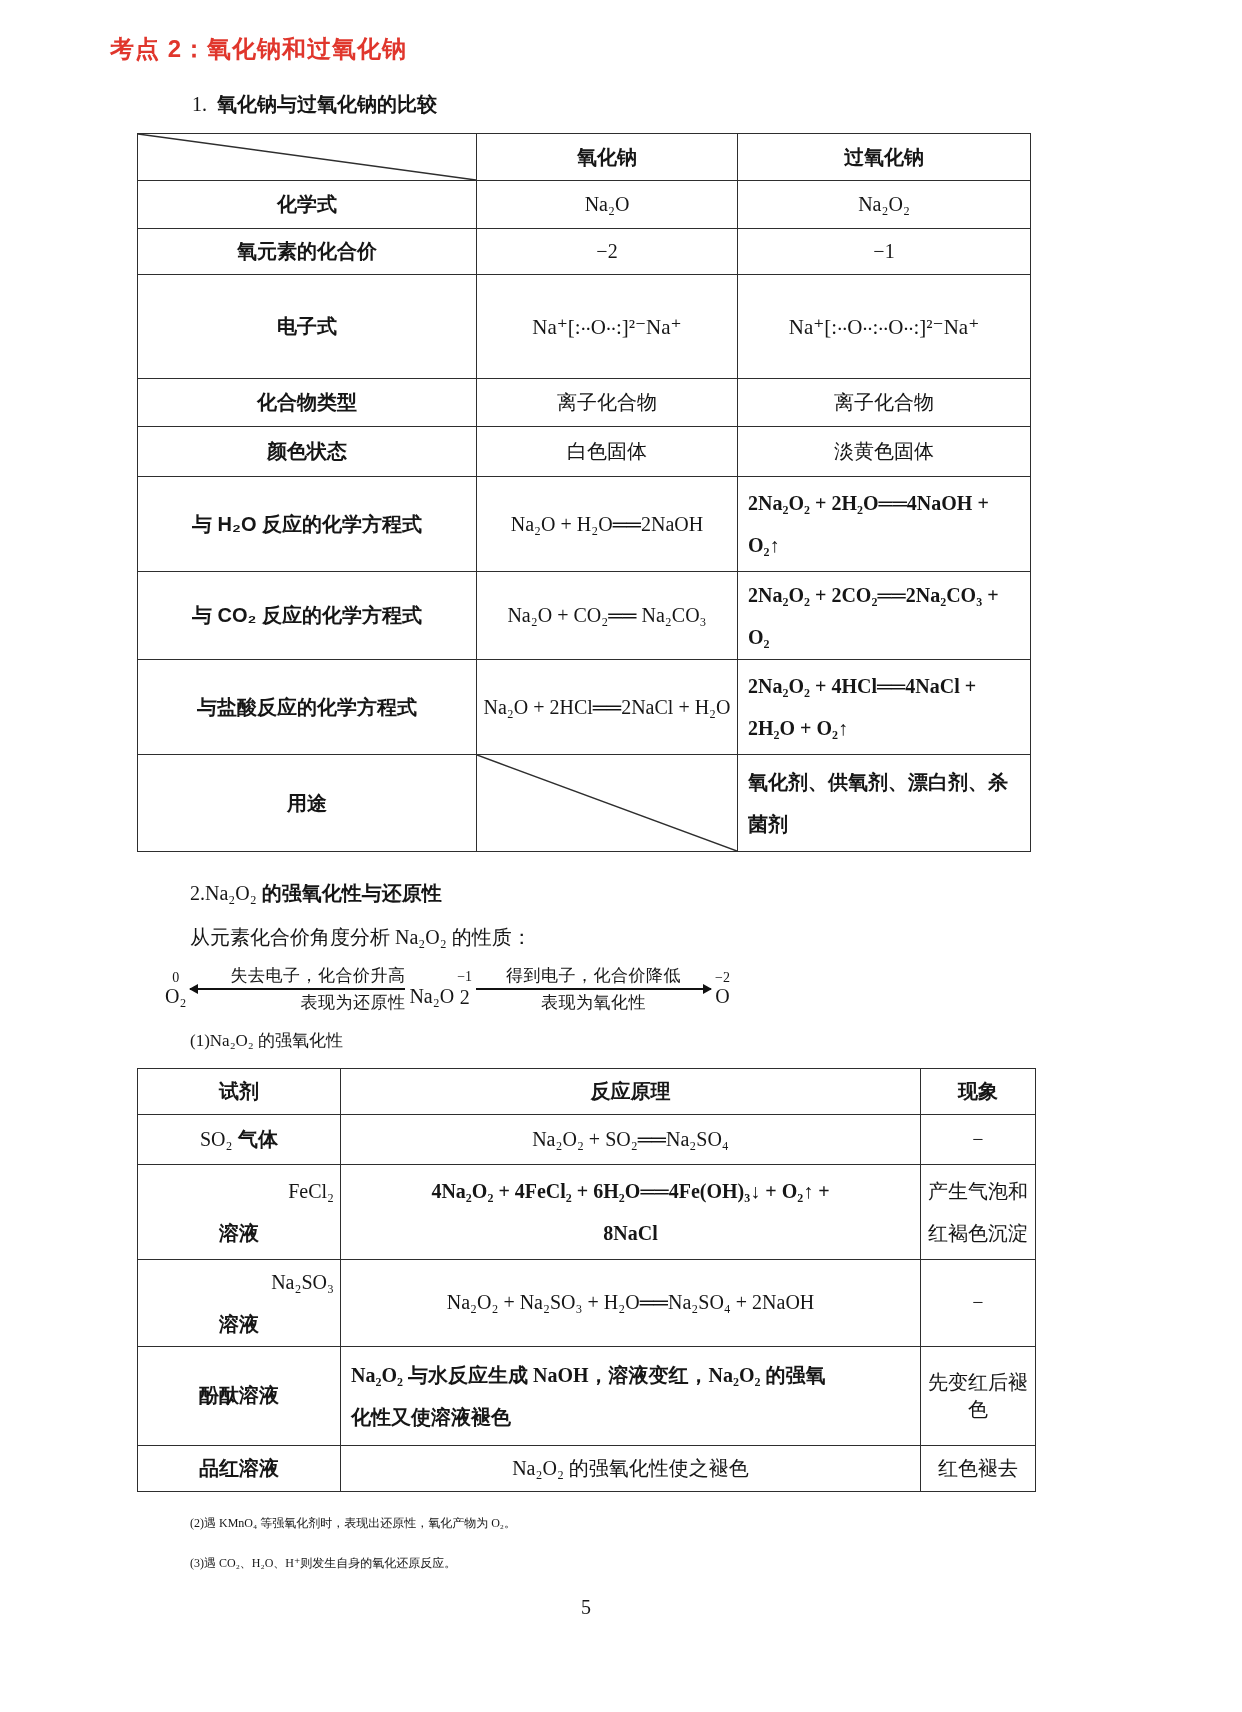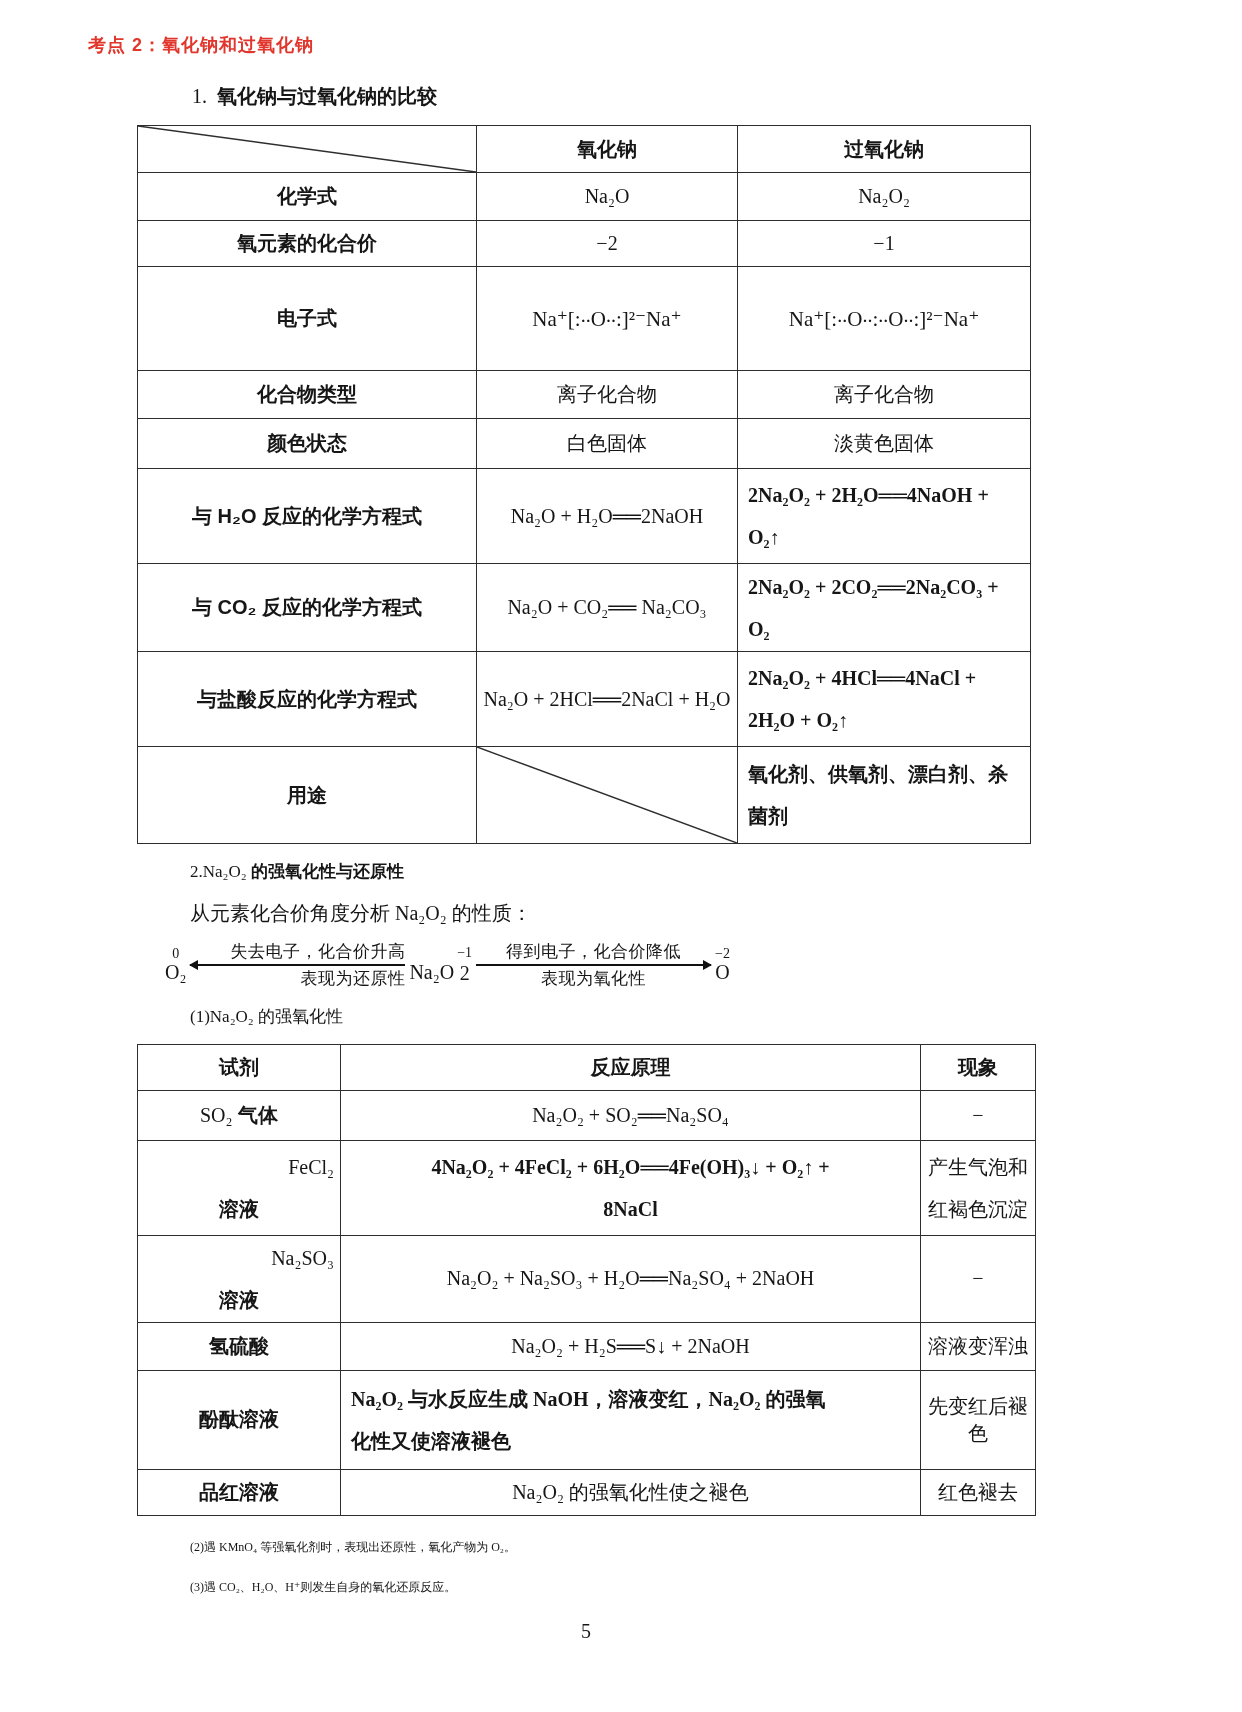--- a/index.html
+++ b/index.html
@@ -4,42 +4,42 @@
 <style>
   html,body{margin:0;padding:0;}
   body{
     width:1242px;height:1712px;background:#ffffff;color:#161616;
     font-family:"Liberation Serif","DejaVu Serif","DejaVu Sans",serif;
     position:relative;overflow:hidden;
   }
   .sansb{font-family:"Liberation Sans","DejaVu Sans",sans-serif;font-weight:700;}
   .pre{white-space:pre-line;}
 
-  .doc-title{margin:33px 0 0 88px;font-size:18px;letter-spacing:1px;}
+  .doc-title{margin:33px 0 0 110px;font-size:24px;letter-spacing:1px;}
   .sec1-line{margin:26px 0 0 192px;font-size:20px;}
   .sec1-line .num{font-size:20px;margin-right:10px;}
 
   table{border-collapse:collapse;table-layout:fixed;}
   td{border:1.5px solid #2e2e2e;vertical-align:middle;text-align:center;
      font-size:20px;padding:0 6px;overflow:hidden;}
   .t1{margin:15px 0 0 137px;width:893px;}
   .t2{margin:16px 0 0 137px;width:898px;}
   td.leftal{text-align:left;padding:0 10px;}
   td.diag{position:relative;padding:0;}
   .diag svg{position:absolute;left:0;top:0;width:100%;height:100%;display:block;}
   .eq{line-height:2.1;font-weight:bold;}
   .lbl{font-size:20px;}
 
   
   .lewis{font-size:21px;}
   .lewis > span{vertical-align:middle;display:inline-block;}
   .ost{display:inline-flex;flex-direction:column;align-items:center;row-gap:9px;line-height:1;}
   .ost .d{font-size:15px;line-height:8px;font-weight:700;letter-spacing:0px;}
 
-  .sec2-line{margin:16px 0 0 190px;font-size:17px;}
+  .sec2-line{margin:28px 0 0 190px;font-size:20px;}
   .intro-line{margin:17px 0 0 190px;font-size:20px;}
   .sub1-line{margin:15px 0 0 190px;font-size:17px;}
   .note-line{margin:23px 0 0 190px;font-size:12px;}
 
   
   .oxdiag{margin:14px 0 0 165px;display:flex;align-items:center;width:760px;column-gap:4px;font-size:20px;}
   .vst{display:inline-flex;flex-direction:column;align-items:center;line-height:1.05;}
   .vst .ox{font-size:14px;}
   .arrowblk{display:flex;flex-direction:column;align-items:center;font-size:17px;line-height:1.25;}
   .arrowblk .alabel{letter-spacing:0.5px;}
@@ -213,25 +213,20 @@
 红褐色沉淀</td>
     </tr>
     <tr style="height:87px" class="stacked">
       <td class="reagent">
             <span class="f">Na₂SO₃</span>
             <span class="cn sansb">溶液</span>
           </td>
       <td>Na₂O₂ + Na₂SO₃ + H₂O══Na₂SO₄ + 2NaOH</td>
       <td>−</td>
     </tr>
-    <tr style="height:48px">
-      <td class="reagent"><span class="cn sansb">氢硫酸</span></td>
-      <td>Na₂O₂ + H₂S══S↓ + 2NaOH</td>
-      <td>溶液变浑浊</td>
-    </tr>
     <tr style="height:99px">
       <td class="reagent"><span class="cn sansb">酚酞溶液</span></td>
       <td class="leftal pre eq">Na₂O₂ 与水反应生成 NaOH，溶液变红，Na₂O₂ 的强氧
 化性又使溶液褪色</td>
       <td>先变红后褪色</td>
     </tr>
     <tr style="height:46px">
       <td class="reagent"><span class="cn sansb">品红溶液</span></td>
       <td>Na₂O₂ 的强氧化性使之褪色</td>
       <td>红色褪去</td>

